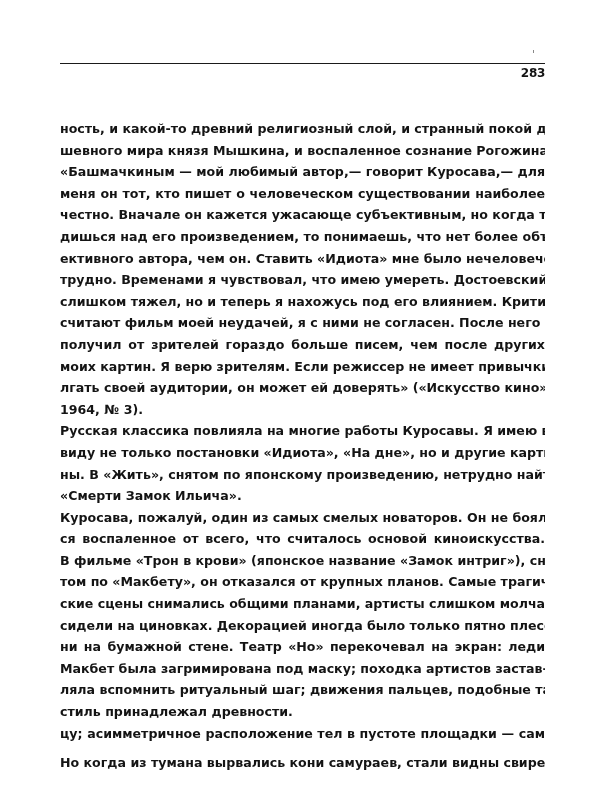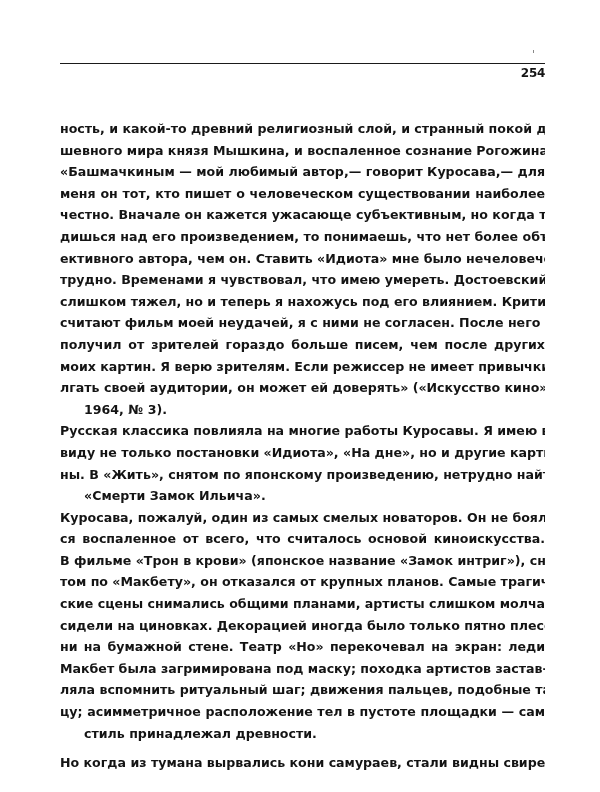--- a/index.html
+++ b/index.html
@@ -17,29 +17,29 @@
   }
   .speck { position: absolute; left: 533px; top: 50px; width: 1px; height: 3px; background: #888; }
   .text-block {
     position: absolute; left: 60px; top: 118px; width: 485px;
     font-size: 12.6px; font-weight: bold; line-height: 21.6px;
   }
   .line {
     display: block; text-align: justify; text-align-last: justify; white-space: nowrap;
     height: 21.6px; overflow: hidden;
   }
-  .line.last { text-align-last: left; margin-left: 24px; }
+  .line.last { text-align-last: left; }
   .gap { height: 8px; }
 </style>
 </head>
 <body>
 
 <div class="speck"></div>
 <div class="rule"></div>
-<div class="page-num">254</div>
+<div class="page-num">283</div>
 
 <div class="text-block">
   <div>
     <span class="line">ность, и какой-то древний религиозный слой, и странный покой ду-</span>
     <span class="line">шевного мира князя Мышкина, и воспаленное сознание Рогожина.</span>
     <span class="line">«Башмачкиным — мой любимый автор,— говорит Куросава,— для</span>
     <span class="line">меня он тот, кто пишет о человеческом существовании наиболее</span>
     <span class="line">честно. Вначале он кажется ужасающе субъективным, но когда тру-</span>
     <span class="line">дишься над его произведением, то понимаешь, что нет более объ-</span>
     <span class="line">ективного автора, чем он. Ставить «Идиота» мне было нечеловечески</span>
@@ -60,21 +60,21 @@
   <div>
     <span class="line">Куросава, пожалуй, один из самых смелых новаторов. Он не боял-</span>
     <span class="line">ся воспаленное от всего, что считалось основой киноискусства.</span>
     <span class="line">В фильме «Трон в крови» (японское название «Замок интриг»), сня-</span>
     <span class="line">том по «Макбету», он отказался от крупных планов. Самые трагиче-</span>
     <span class="line">ские сцены снимались общими планами, артисты слишком молча</span>
     <span class="line">сидели на циновках. Декорацией иногда было только пятно плесе-</span>
     <span class="line">ни на бумажной стене. Театр «Но» перекочевал на экран: леди</span>
     <span class="line">Макбет была загримирована под маску; походка артистов застав-</span>
     <span class="line">ляла вспомнить ритуальный шаг; движения пальцев, подобные тан-</span>
+    <span class="line last">стиль принадлежал древности.</span>
     <span class="line">цу; асимметричное расположение тел в пустоте площадки — сам</span>
-    <span class="line last">стиль принадлежал древности.</span>
   </div>
   <div class="gap"></div>
   <div>
     <span class="line">Но когда из тумана вырвались кони самураев, стали видны свире-</span>
 
   </div>
 </div>
 
 </body></html>

